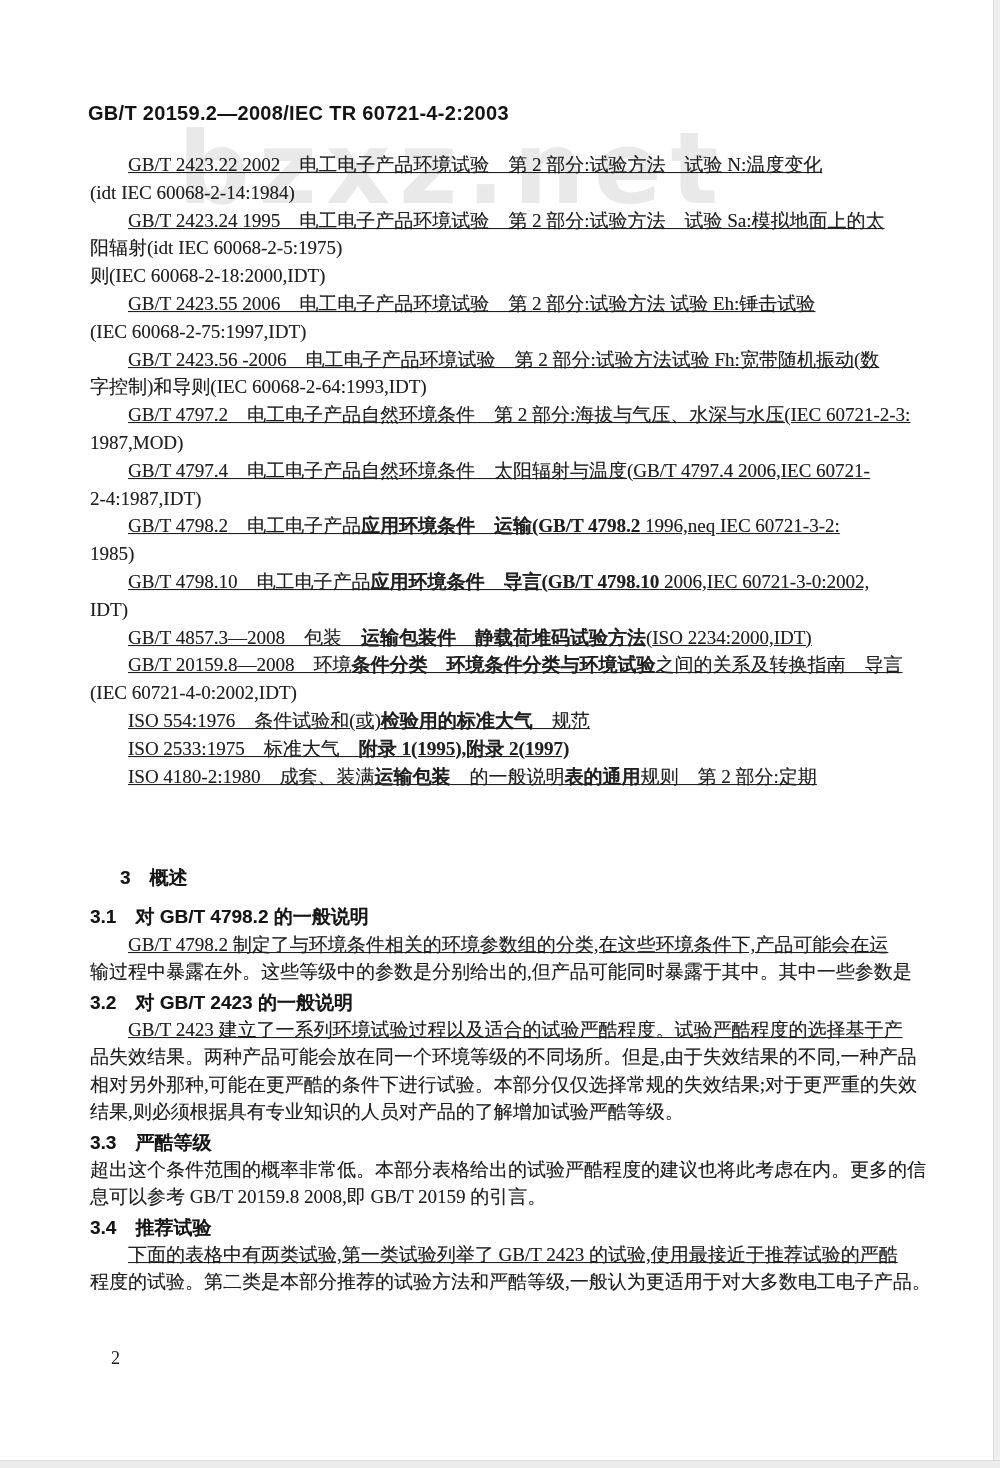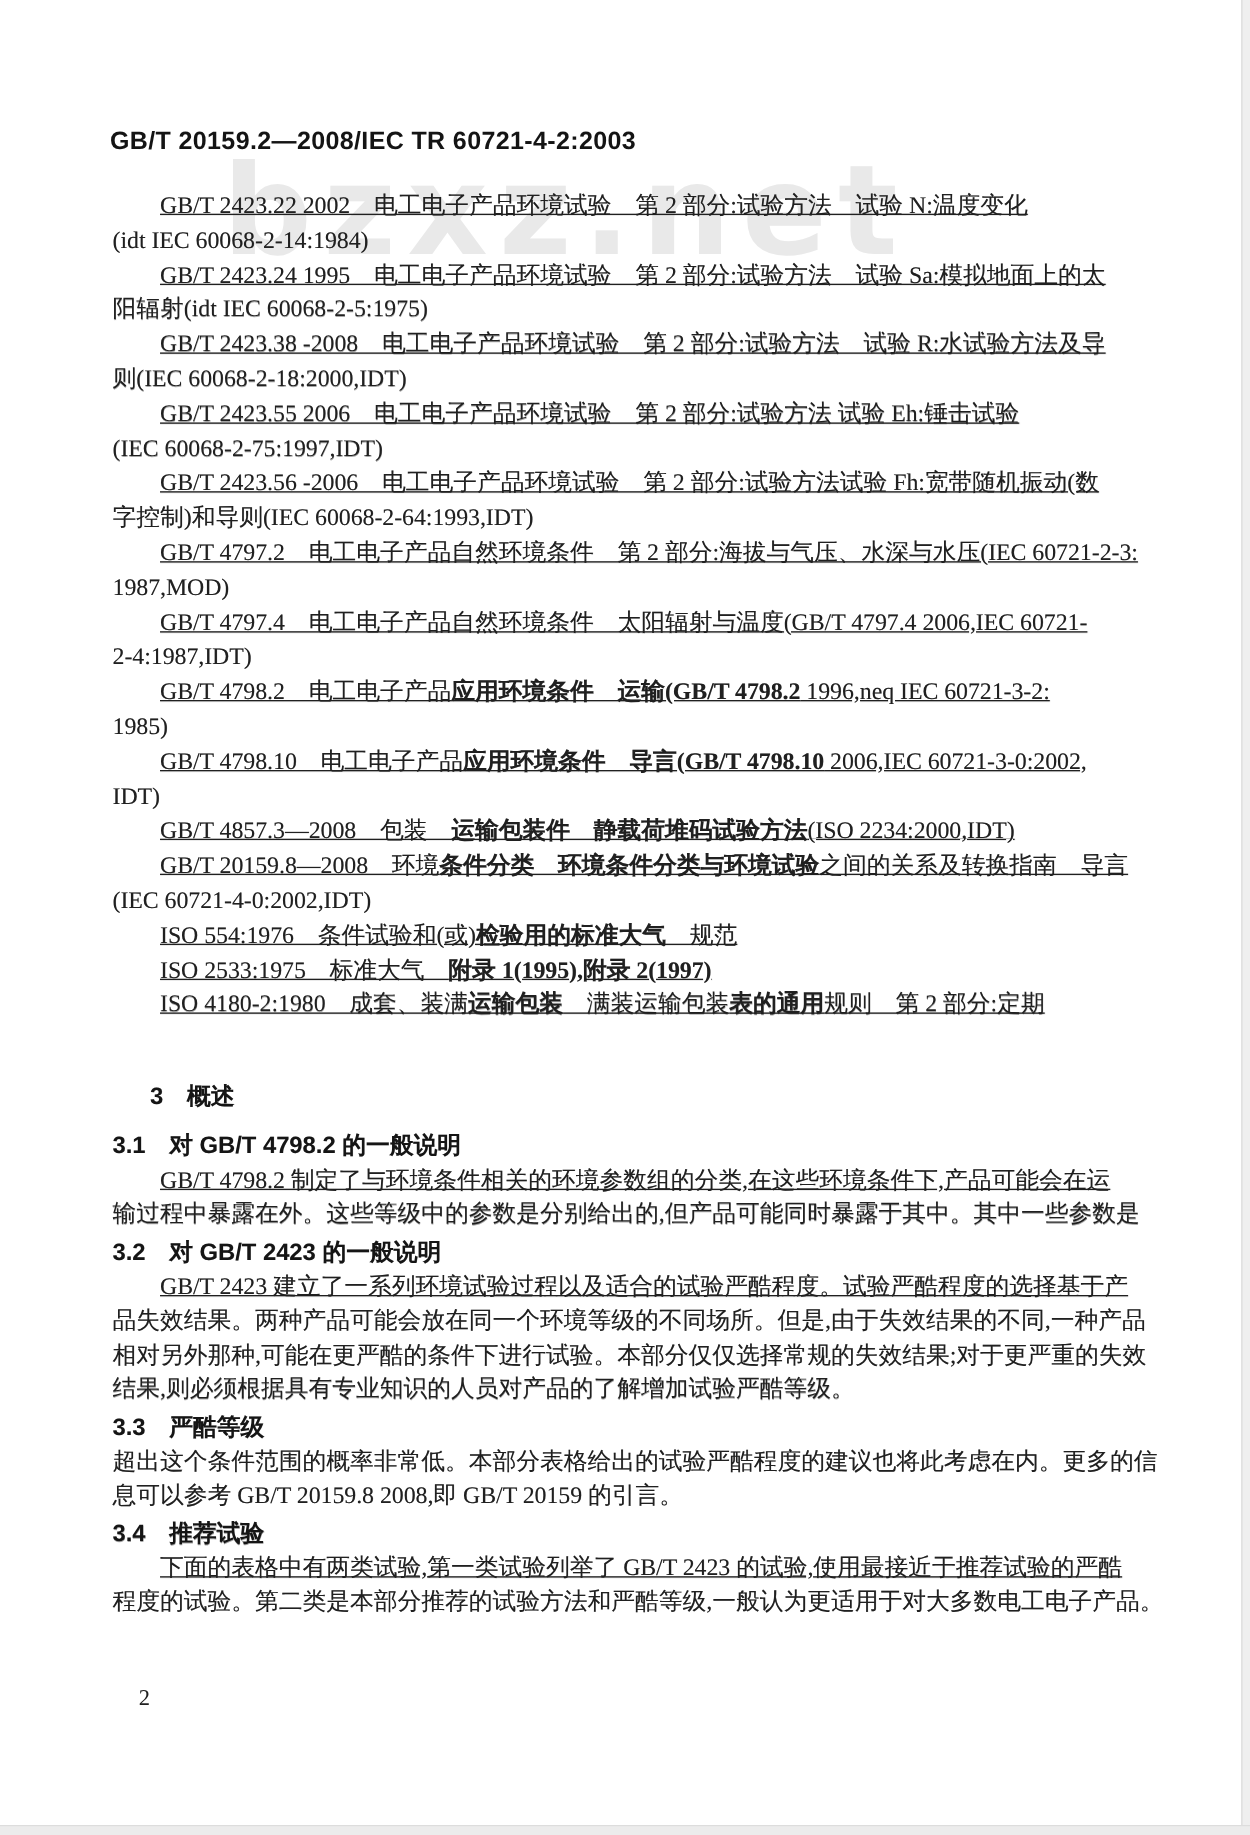--- a/index.html
+++ b/index.html
@@ -67,40 +67,39 @@
 <body>
 
 <div class="page">
   <div class="watermark">bzxz.net</div>
   <div class="doc-header">GB/T 20159.2—2008/IEC TR 60721-4-2:2003</div>
   <div class="refs" id="references">
       <div class="line indent"><span>GB/T 2423.22  2002　电工电子产品环境试验　第 2 部分:试验方法　试验 N:温度变化</span></div>
       <div class="line"><span>(idt IEC 60068-2-14:1984)</span></div>
       <div class="line indent"><span>GB/T 2423.24  1995　电工电子产品环境试验　第 2 部分:试验方法　试验 Sa:模拟地面上的太</span></div>
       <div class="line"><span>阳辐射(idt IEC 60068-2-5:1975)</span></div>
-      <div class="line indent"><span>GB/T 2423.38 -2008　电工电子产品环境试验　第 2 部分:试验方法　试验 R:水试验方法及导</span></div>
       <div class="line"><span>则(IEC 60068-2-18:2000,IDT)</span></div>
       <div class="line indent"><span>GB/T 2423.55  2006　电工电子产品环境试验　第 2 部分:试验方法 试验 Eh:锤击试验</span></div>
       <div class="line"><span>(IEC 60068-2-75:1997,IDT)</span></div>
       <div class="line indent"><span>GB/T 2423.56 -2006　电工电子产品环境试验　第 2 部分:试验方法试验 Fh:宽带随机振动(数</span></div>
       <div class="line"><span>字控制)和导则(IEC 60068-2-64:1993,IDT)</span></div>
       <div class="line indent"><span>GB/T 4797.2　电工电子产品自然环境条件　第 2 部分:海拔与气压、水深与水压(IEC 60721-2-3:</span></div>
       <div class="line"><span>1987,MOD)</span></div>
       <div class="line indent"><span>GB/T 4797.4　电工电子产品自然环境条件　太阳辐射与温度(GB/T 4797.4  2006,IEC 60721-</span></div>
       <div class="line"><span>2-4:1987,IDT)</span></div>
       <div class="line indent"><span>GB/T 4798.2　电工电子产品</span><span class="b">应用环境条件　运输(GB/T 4798.2</span><span>  1996,neq IEC 60721-3-2:</span></div>
       <div class="line"><span>1985)</span></div>
       <div class="line indent"><span>GB/T 4798.10　电工电子产品</span><span class="b">应用环境条件　导言(GB/T 4798.10</span><span>  2006,IEC 60721-3-0:2002,</span></div>
       <div class="line"><span>IDT)</span></div>
       <div class="line indent"><span>GB/T 4857.3—2008　包装　</span><span class="b">运输包装件　静载荷堆码试验方法</span><span>(ISO 2234:2000,IDT)</span></div>
       <div class="line indent"><span>GB/T 20159.8—2008　环境</span><span class="b">条件分类　环境条件分类与环境试验</span><span>之间的关系及转换指南　导言</span></div>
       <div class="line"><span>(IEC 60721-4-0:2002,IDT)</span></div>
       <div class="line indent"><span>ISO 554:1976　条件试验和(或)</span><span class="b">检验用的标准大气</span><span>　规范</span></div>
       <div class="line indent"><span>ISO 2533:1975　标准大气　</span><span class="b">附录 1(1995),附录 2(1997)</span></div>
-      <div class="line indent"><span>ISO 4180-2:1980　成套、装满</span><span class="b">运输包装</span><span>　满装运输包装</span><span class="b">表的通用</span><span>规则　第 2 部分:定期</span></div>
+      <div class="line indent"><span>ISO 4180-2:1980　成套、装满</span><span class="b">运输包装</span><span>　的一般说明</span><span class="b">表的通用</span><span>规则　第 2 部分:定期</span></div>
     </div>
   <div class="body-content" id="body-content">
       <div class="line heading h1">3　概述</div>
       <div class="line heading h2">3.1　对 GB/T 4798.2 的一般说明</div>
       <div class="line indent"><span>GB/T 4798.2 制定了与环境条件相关的环境参数组的分类,在这些环境条件下,产品可能会在运</span></div>
       <div class="line"><span>输过程中暴露在外。这些等级中的参数是分别给出的,但产品可能同时暴露于其中。其中一些参数是</span></div>
       <div class="line heading h2">3.2　对 GB/T 2423 的一般说明</div>
       <div class="line indent"><span>GB/T 2423 建立了一系列环境试验过程以及适合的试验严酷程度。试验严酷程度的选择基于产</span></div>
       <div class="line"><span>品失效结果。两种产品可能会放在同一个环境等级的不同场所。但是,由于失效结果的不同,一种产品</span></div>
       <div class="line"><span>相对另外那种,可能在更严酷的条件下进行试验。本部分仅仅选择常规的失效结果;对于更严重的失效</span></div>

